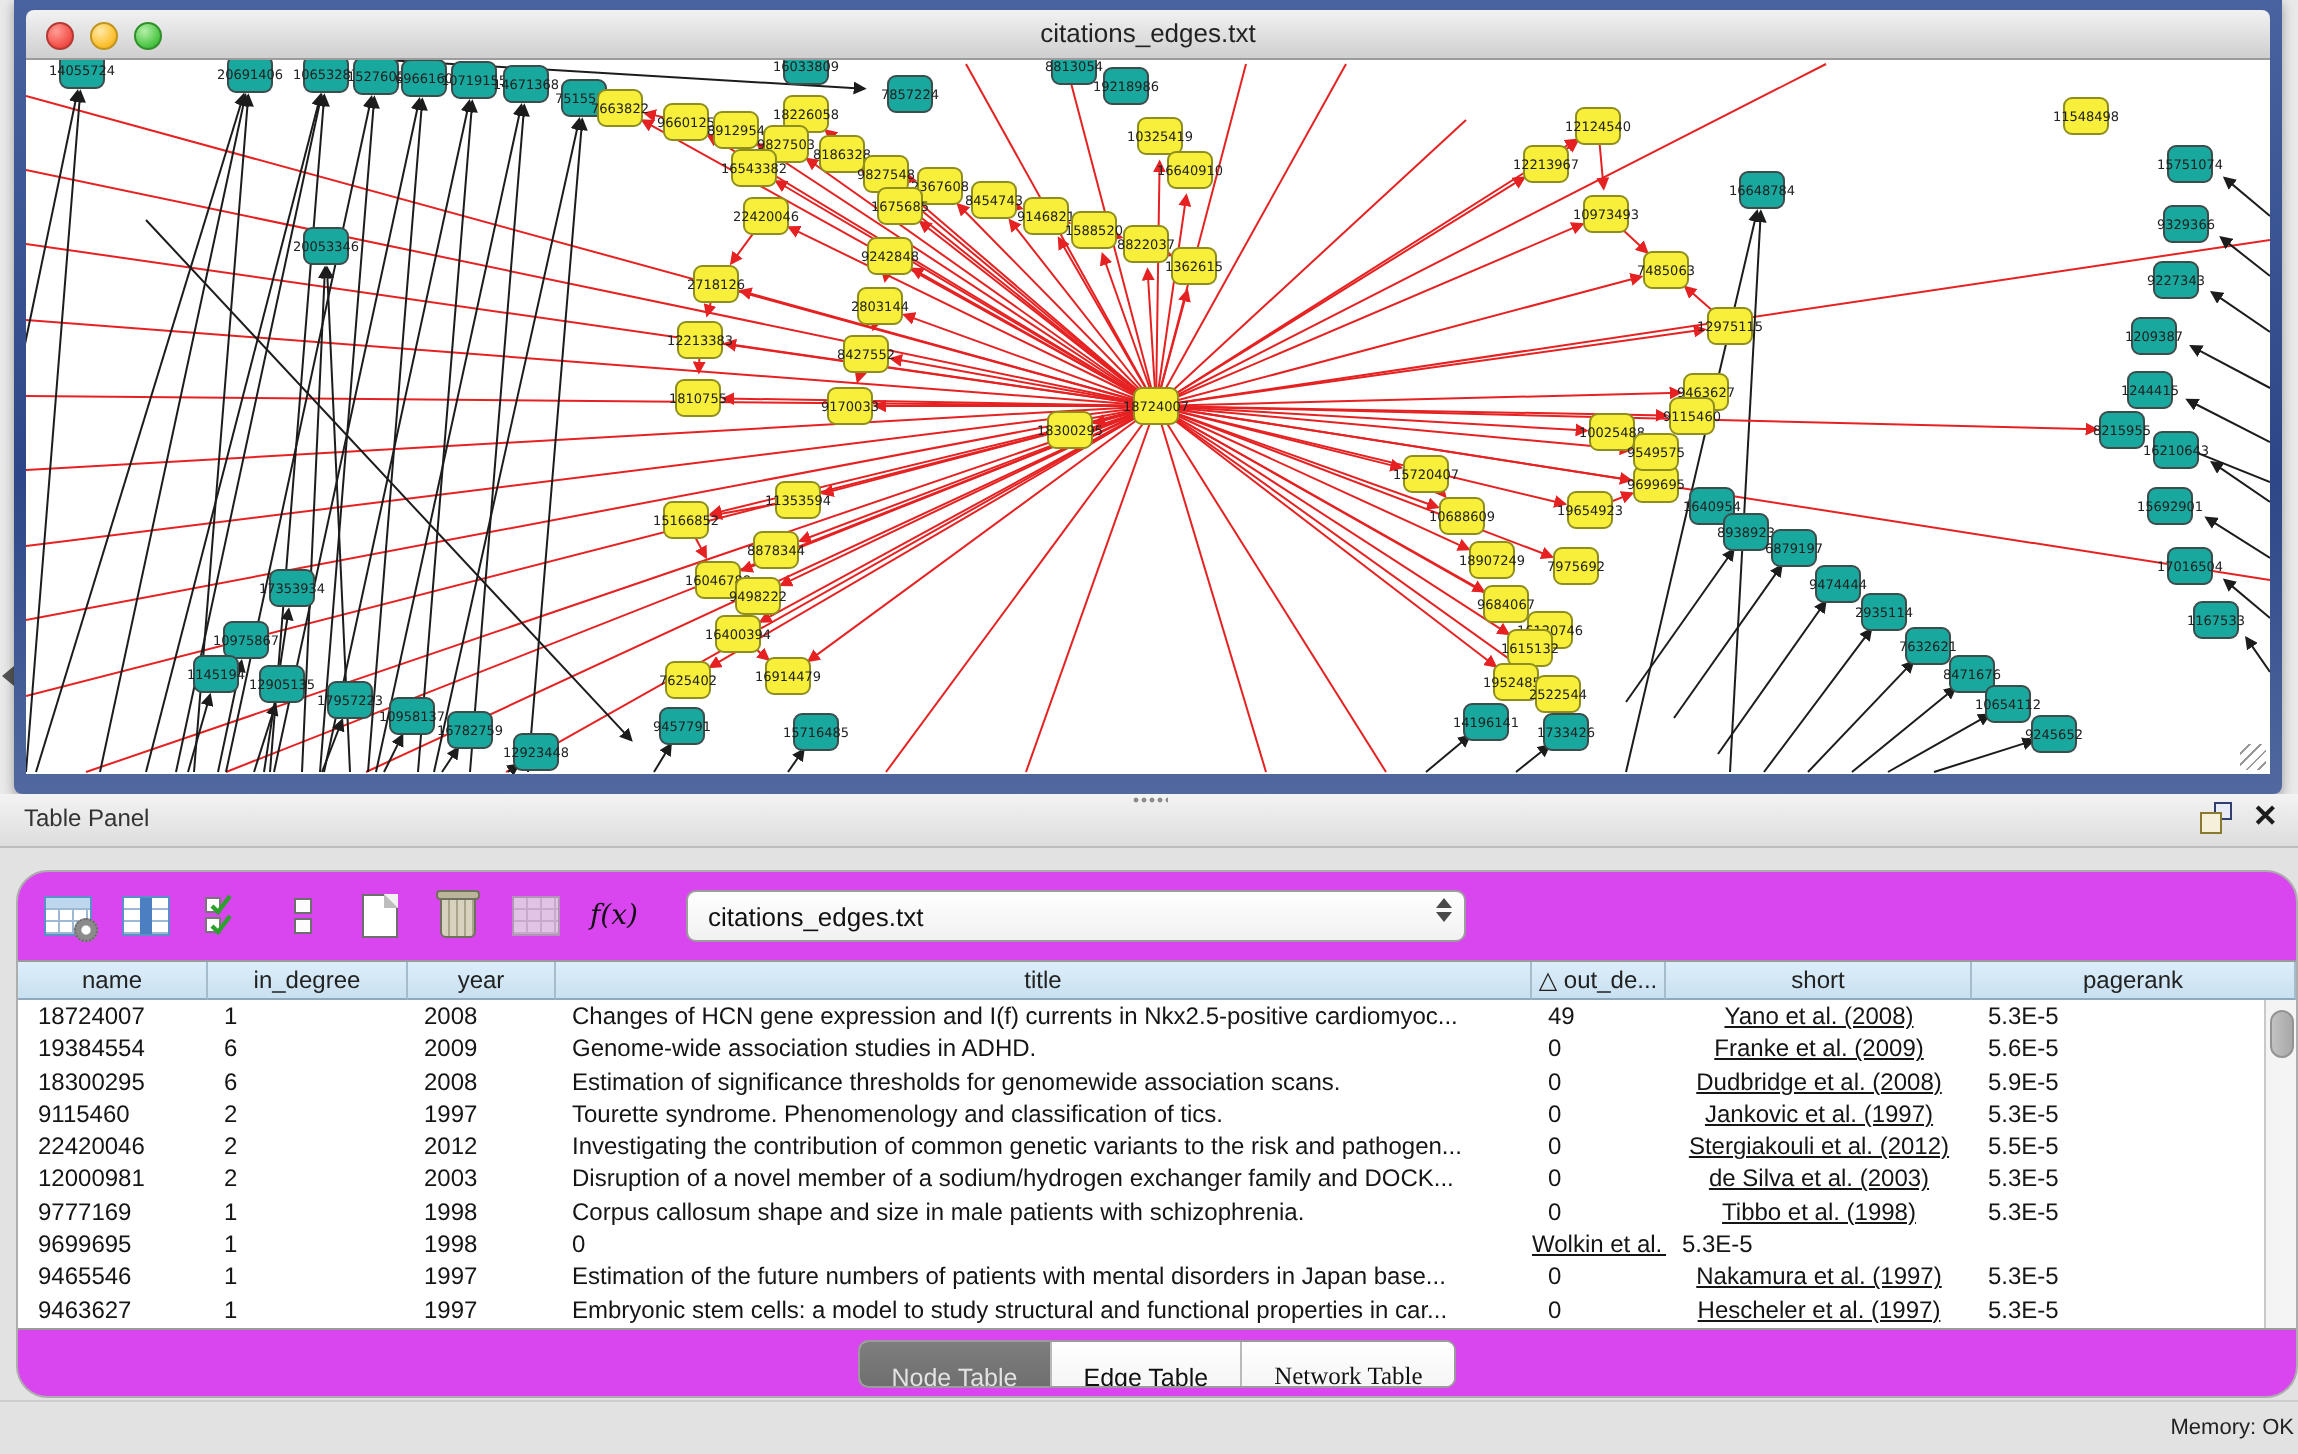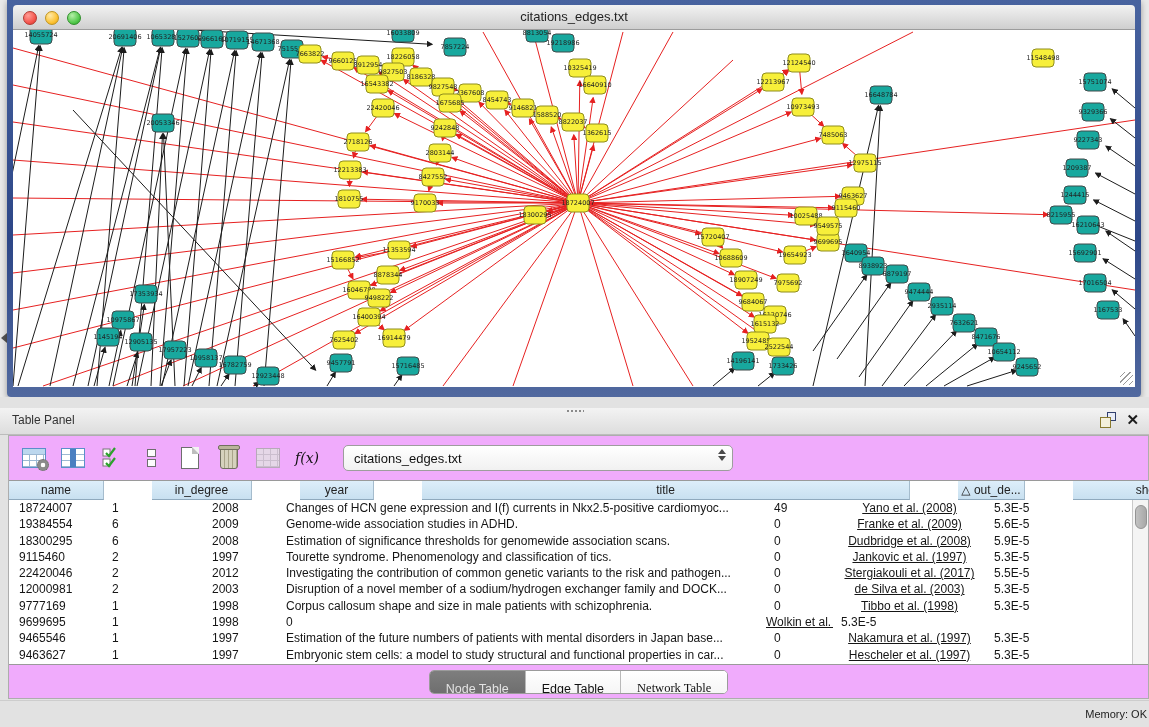--- a/index.html
+++ b/index.html
@@ -26,44 +26,44 @@
   .n-t{fill:#18a89e;stroke:#3f4a4a;stroke-width:1;}
   .n-label{font-family:"DejaVu Sans",sans-serif;font-size:6.5px;fill:#222;text-anchor:middle;}
   .resize-grip{position:absolute;right:2px;bottom:2px;width:13px;height:13px;
     background:repeating-linear-gradient(135deg,transparent 0 3px,#9a9a9a 3px 4px);}
   .edge-arrow{position:absolute;left:1px;top:333px;width:0;height:0;
     border-top:5px solid transparent;border-bottom:5px solid transparent;border-right:6px solid #555;}
 
   
   .table-panel{position:absolute;left:0;top:397px;width:1149px;height:303px;background:#e2e2e2;}
   .tp-header{position:relative;height:26px;background:linear-gradient(#f3f3f3,#dddddd);
-    border-bottom:1px solid #bcbcbc;margin-top:11px;}
+    border-bottom:1px solid #bcbcbc;}
   .tp-title{position:absolute;left:12px;top:5px;font-size:12px;color:#333;}
   .splitter{position:absolute;left:50%;top:1px;margin-left:-9px;width:18px;height:4px;
     background:radial-gradient(circle,#8a8a8a 1px,transparent 1.4px);background-size:4px 4px;}
   .tp-hicons{position:absolute;right:10px;top:4px;display:flex;gap:10px;align-items:center;}
   .float-ic{position:relative;width:16px;height:16px;}
   .float-ic .b1{position:absolute;left:0;bottom:0;width:9px;height:9px;border:1.5px solid #8a7a2e;background:#f4f0da;}
   .float-ic .b2{position:absolute;right:0;top:0;width:7px;height:7px;border:1.5px solid #31406e;background:#e8ecf6;}
   .close-x{font-size:15px;font-weight:bold;color:#1c1c1c;line-height:16px;cursor:default;}
 
-  .tp-content{position:absolute;left:8px;right:0;top:38px;height:262px;background:#f0abfc;
-    border:1px solid #adadad;border-radius:0;}
+  .tp-content{position:absolute;left:8px;right:0;top:38px;height:262px;background:#d946ef;
+    border:1px solid #adadad;border-radius:16px;}
   .toolbar{height:44px;display:flex;align-items:center;gap:13px;padding-left:12px;}
   .tbtn{width:26px;height:26px;display:flex;align-items:center;justify-content:center;}
   .fx{font-family:"DejaVu Serif",serif;font-style:italic;font-size:14px;color:#111;}
   .combo{width:388px;height:24px;margin-left:10px;background:linear-gradient(#ffffff,#f1f1f1);
     border:1px solid #9d9d9d;border-radius:5px;position:relative;display:flex;align-items:center;}
   .combo .val{padding-left:10px;font-size:13px;color:#111;}
   .combo .step{position:absolute;right:6px;top:3px;display:flex;flex-direction:column;gap:2px;}
   .combo .up{width:0;height:0;border-left:4px solid transparent;border-right:4px solid transparent;border-bottom:5px solid #4a4a4a;}
   .combo .dn{width:0;height:0;border-left:4px solid transparent;border-right:4px solid transparent;border-top:5px solid #4a4a4a;}
 
   .table-wrap{position:relative;height:183px;background:#fff;border-top:1px solid #9a9a9a;border-bottom:1px solid #9a9a9a;}
-  .thead{display:grid;grid-template-columns:95px 100px 74px 488px 67px 153px 1fr;height:19px;gap:48px;}
+  .thead{display:grid;grid-template-columns:95px 100px 74px 488px 67px 153px 1fr;height:19px;}
   .th{background:linear-gradient(#ddeefa,#c8e0f0);border-right:1px solid #a5bccd;border-bottom:1px solid #8fa9bd;
     font-size:12px;color:#222;text-align:center;line-height:18px;overflow:hidden;white-space:nowrap;}
   .tbody{position:absolute;left:0;right:15px;top:19px;bottom:0;overflow:hidden;}
   .trow{display:grid;grid-template-columns:95px 100px 74px 488px 67px 153px 1fr;height:16.3px;}
   .td{font-size:12px;color:#151515;line-height:16px;white-space:nowrap;overflow:hidden;padding-left:8px;}
   .td.c0{padding-left:10px;}
   .td.c5{text-align:center;padding-left:0;text-decoration:underline;}
   .vscroll{position:absolute;right:0;top:19px;bottom:0;width:15px;background:#f4f4f4;border-left:1px solid #c9c9c9;}
   .vthumb{position:absolute;left:2px;top:5px;width:10px;height:22px;background:linear-gradient(90deg,#c2c2c2,#a8a8a8);border-radius:6px;border:1px solid #939393;}
 
@@ -800,21 +800,21 @@
             <div class="td c4">0</div>
             <div class="td c5">Jankovic et al. (1997)</div>
             <div class="td c6">5.3E-5</div>
           </div>
           <div class="trow">
             <div class="td c0">22420046</div>
             <div class="td c1">2</div>
             <div class="td c2">2012</div>
             <div class="td c3">Investigating the contribution of common genetic variants to the risk and pathogen...</div>
             <div class="td c4">0</div>
-            <div class="td c5">Stergiakouli et al. (2017)</div>
+            <div class="td c5">Stergiakouli et al. (2012)</div>
             <div class="td c6">5.5E-5</div>
           </div>
           <div class="trow">
             <div class="td c0">12000981</div>
             <div class="td c1">2</div>
             <div class="td c2">2003</div>
             <div class="td c3">Disruption of a novel member of a sodium/hydrogen exchanger family and DOCK...</div>
             <div class="td c4">0</div>
             <div class="td c5">de Silva et al. (2003)</div>
             <div class="td c6">5.3E-5</div>

